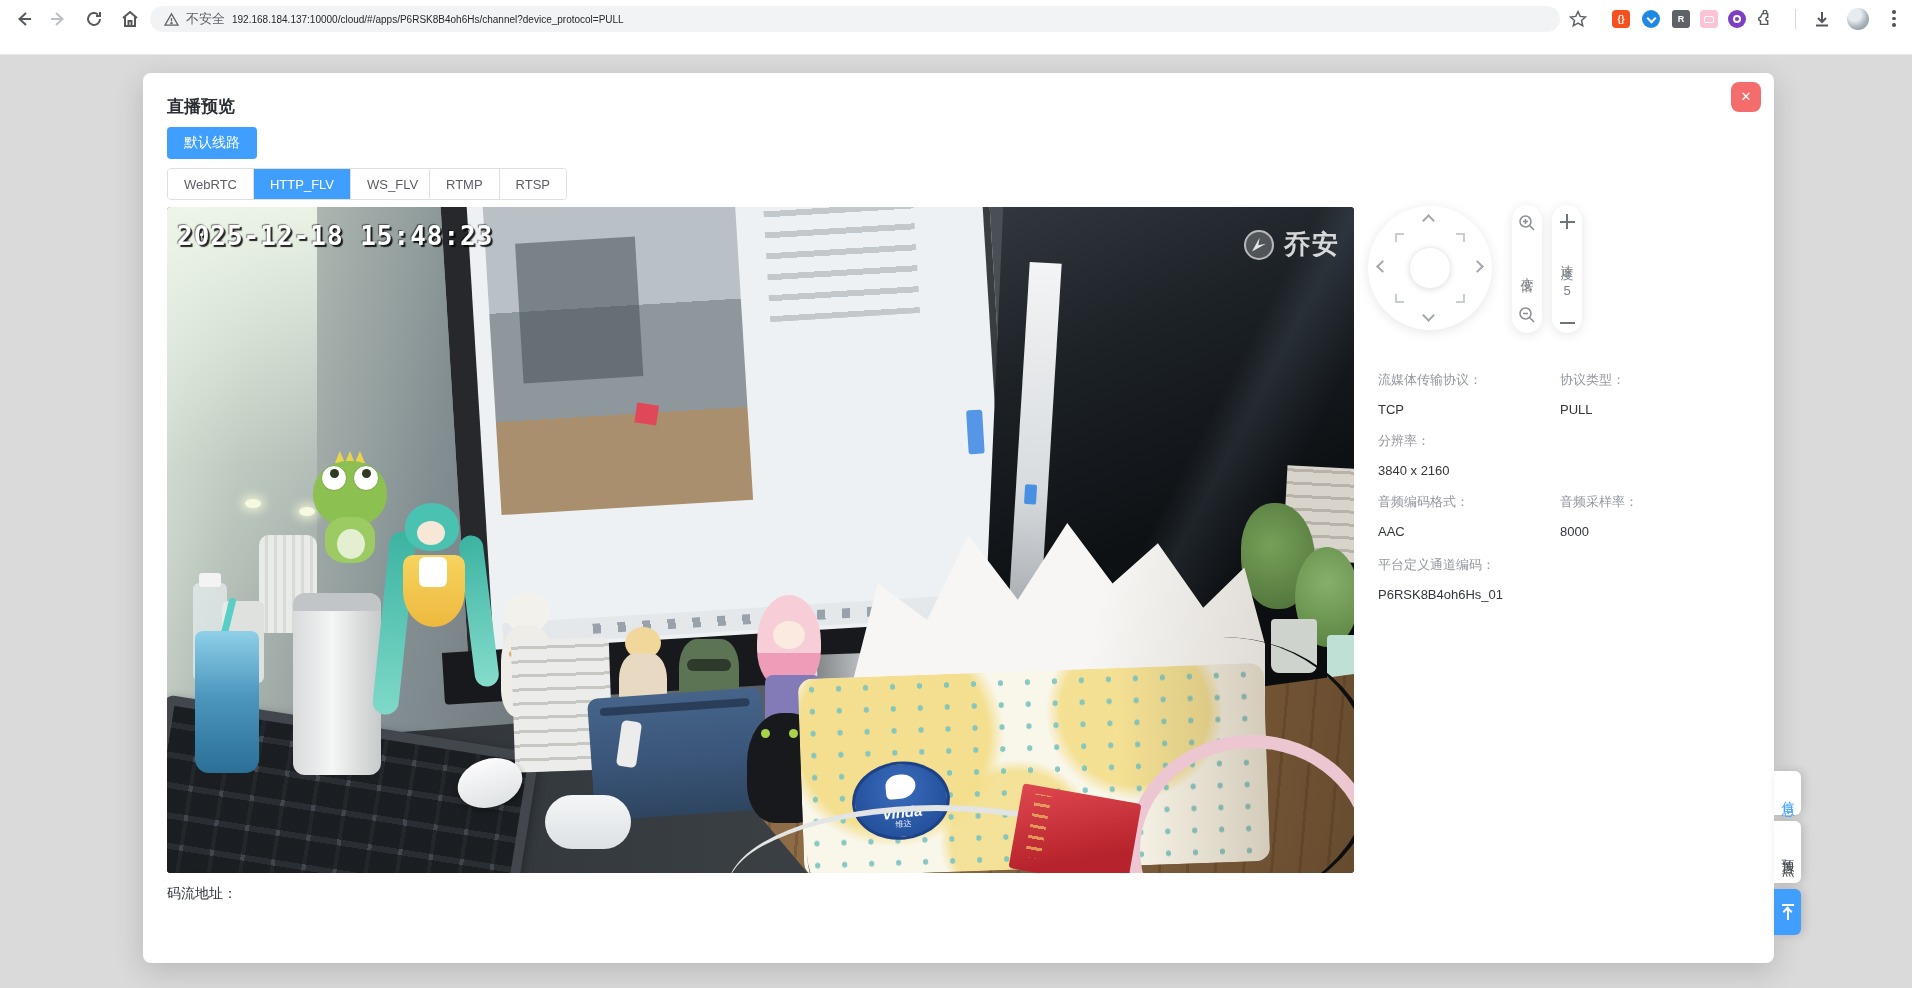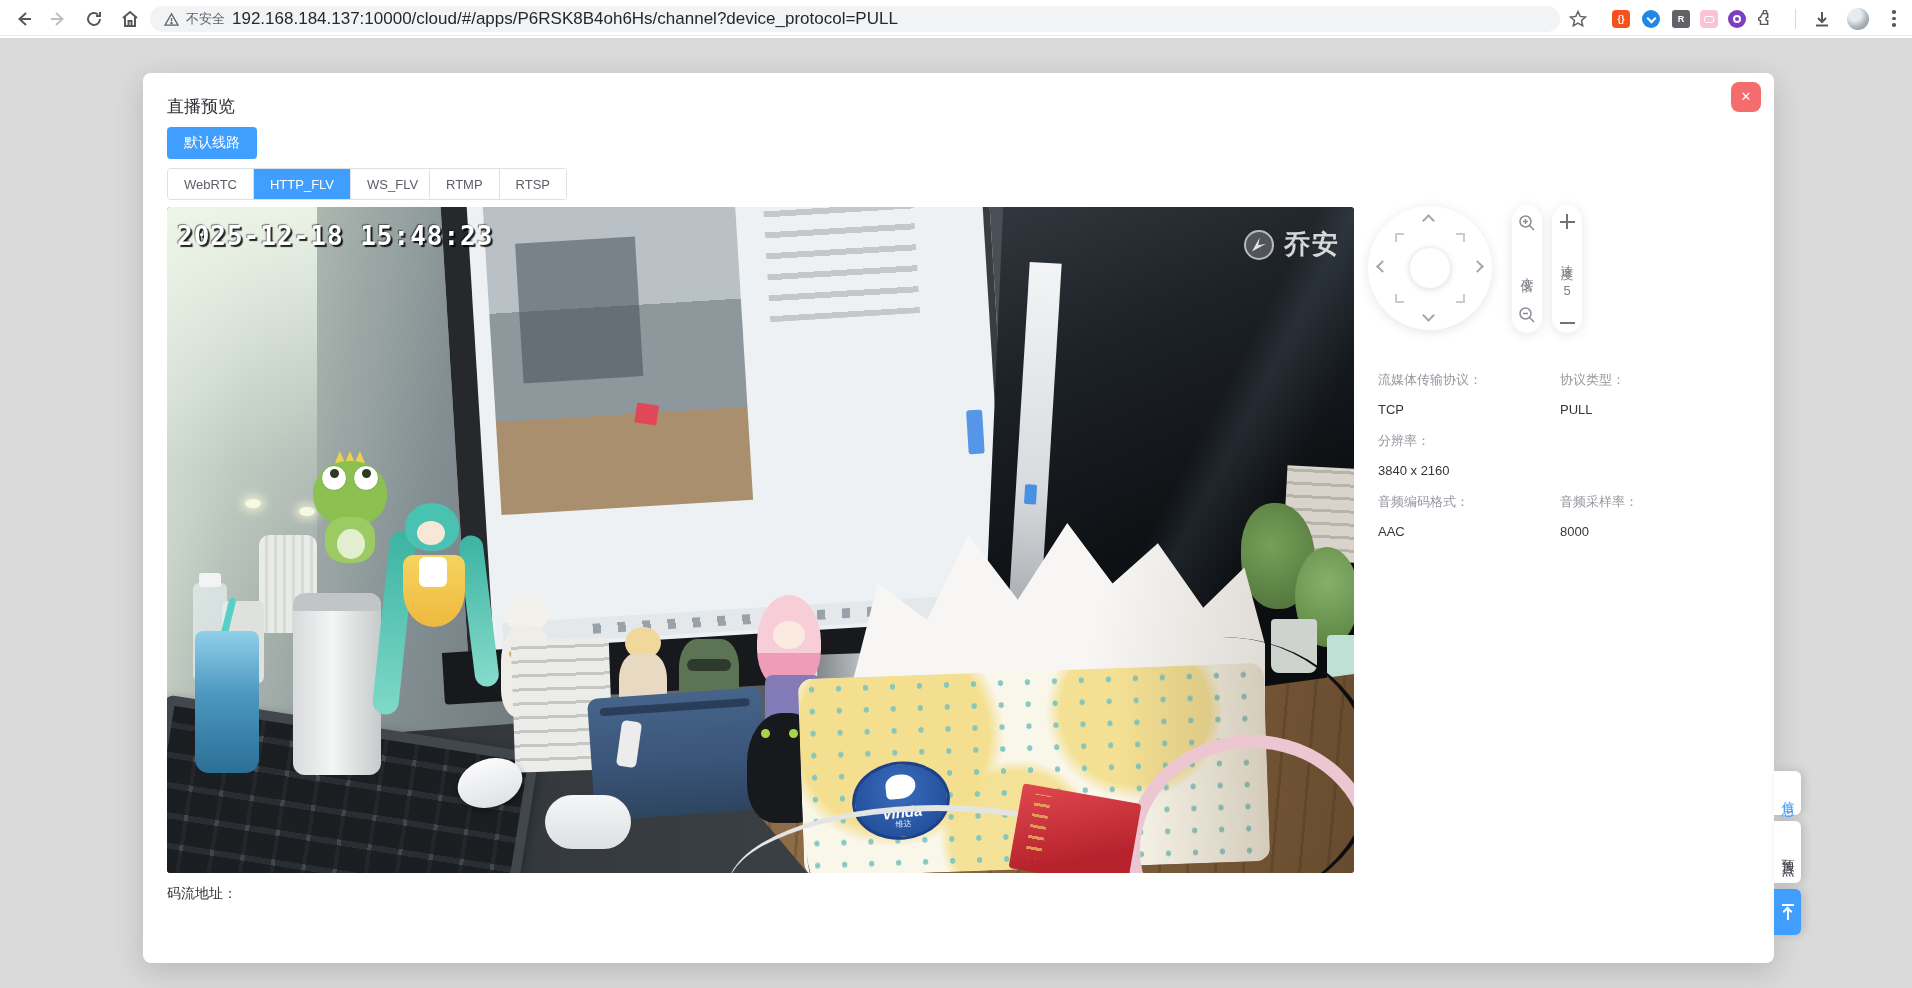--- a/index.html
+++ b/index.html
@@ -1,29 +1,29 @@
 <!DOCTYPE html>
 <html><head>
 <meta charset="utf-8">
 <style>
   *{margin:0;padding:0;box-sizing:border-box}
   html,body{width:1912px;height:988px;font-family:"Liberation Sans",sans-serif;background:#fff}
   .stage{position:relative;width:1912px;height:988px;overflow:hidden;background:#fff}
 
   
-  .toolbar{position:absolute;left:0;top:0;width:1912px;height:36px;background:#fff;border-bottom:1px solid #e7e9eb;z-index:50}
+  .toolbar{position:absolute;left:0;top:0;width:1912px;height:55px;background:#fff;border-bottom:1px solid #e7e9eb;z-index:50}
   .tb-ic{position:absolute;top:9px;width:20px;height:20px;color:#55585c}
   .tb-ic.dis{color:#bcbfc3}
   .tb-ic svg{width:20px;height:20px;display:block}
   .i-back{left:14px}.i-fwd{left:48px}.i-reload{left:84px}.i-home{left:120px}
   .urlbar{position:absolute;left:150px;top:6px;width:1410px;height:26px;background:#f1f3f4;border-radius:13px;display:flex;align-items:center;padding:0 14px;gap:7px}
   .warn{width:15px;height:15px;color:#5f6368;flex:0 0 auto}
   .warn svg{width:15px;height:15px;display:block}
   .sec{font-size:13px;color:#5f6368;white-space:nowrap}
-  .url{font-size:17px;color:#26282b;white-space:nowrap;overflow:hidden}
+  .url{font-size:10px;color:#26282b;white-space:nowrap;overflow:hidden}
   .star{position:absolute;left:1568px;top:9px;width:20px;height:20px;color:#5f6368}
   .ext{position:absolute;top:10px;width:18px;height:18px;border-radius:4px;display:flex;align-items:center;justify-content:center;font-size:9px;font-weight:700;color:#fff}
   .e-braces{left:1612px;background:#f4511e}
   .e-blue{left:1642px;background:#1e88e5;border-radius:50%}
   .e-blue i{display:block;width:7px;height:7px;border-left:2px solid #fff;border-bottom:2px solid #fff;transform:rotate(-45deg);margin-top:-2px}
   .e-r{left:1672px;background:#5f6368;border-radius:3px}
   .e-tv{left:1700px;background:#fbc3d5}
   .e-tv i{display:block;width:10px;height:7px;border:1.5px solid #fff;border-radius:2px}
   .e-target{left:1728px;background:#7b3fbf;border-radius:50%}
   .e-target i{display:block;width:8px;height:8px;border:2px solid #fff;border-radius:50%}
@@ -31,21 +31,21 @@
   .e-puzzle svg{width:18px;height:18px}
   .tb-div{position:absolute;left:1795px;top:9px;width:1px;height:20px;background:#d6d9dc}
   .i-dl{left:1812px}
   .avatar{position:absolute;left:1847px;top:8px;width:22px;height:22px;border-radius:50%;background:radial-gradient(circle at 35% 30%,#e8ecef 0 30%,#aab4bd 60%,#7d8890 100%)}
   .kebab{position:absolute;left:1892px;top:10px;width:4px;height:18px}
   .kebab i{display:block;width:3.5px;height:3.5px;border-radius:50%;background:#55585c;margin:0 0 3px 0}
 
   
   .page{position:absolute;left:0;top:38px;width:1912px;height:950px;background:#dadada}
   .dialog{position:absolute;left:143px;top:73px;width:1631px;height:890px;background:#fff;border-radius:8px;box-shadow:0 8px 30px rgba(0,0,0,.16)}
-  .dlg-title{position:absolute;left:24px;top:22px;font-size:17px;font-weight:400;color:#2b2f33}
+  .dlg-title{position:absolute;left:24px;top:22px;font-size:17px;font-weight:700;color:#2b2f33}
   .close{position:absolute;left:1588px;top:9px;width:30px;height:30px;border:none;border-radius:8px;background:#f56c6c;color:#fff;font-size:13px;line-height:30px;text-align:center;cursor:pointer}
   .line-btn{position:absolute;left:24px;top:54px;height:32px;padding:0 17px;background:#409eff;color:#fff;border:none;border-radius:4px;font-size:14px;cursor:pointer}
   .tabs{position:absolute;top:95px;height:32px;display:flex;border:1px solid #dcdfe6;border-radius:4px;overflow:hidden;background:#fff}
   .g1{left:24px}.g2{left:286px}
   .tab{height:30px;padding:0 16px;font-size:13px;color:#5a5e66;background:#fff;border:none;border-left:1px solid #dcdfe6;display:flex;align-items:center;cursor:pointer;white-space:nowrap}
   .tab:first-child{border-left:none}
   .tab.active{background:#409eff;color:#fff}
 
   
   .video{position:absolute;left:24px;top:134px;width:1187px;height:666px;background:#000;border-radius:4px;overflow:hidden}
@@ -491,20 +491,24 @@
           <dd>3840 x 2160</dd>
         </div>
       <div class="if f4">
           <dt>音频编码格式：</dt>
           <dd>AAC</dd>
         </div>
       <div class="if f5">
           <dt>音频采样率：</dt>
           <dd>8000</dd>
         </div>
+      <div class="if f6">
+          <dt>平台定义通道编码：</dt>
+          <dd>P6RSK8B4oh6Hs_01</dd>
+        </div>
     </dl>
 
     <div class="stream-label">码流地址：</div>
 
     <div class="side-tab t-info">
         <span>信息</span>
       </div>
     <div class="side-tab t-preset">
         <span>预置点</span>
       </div>

